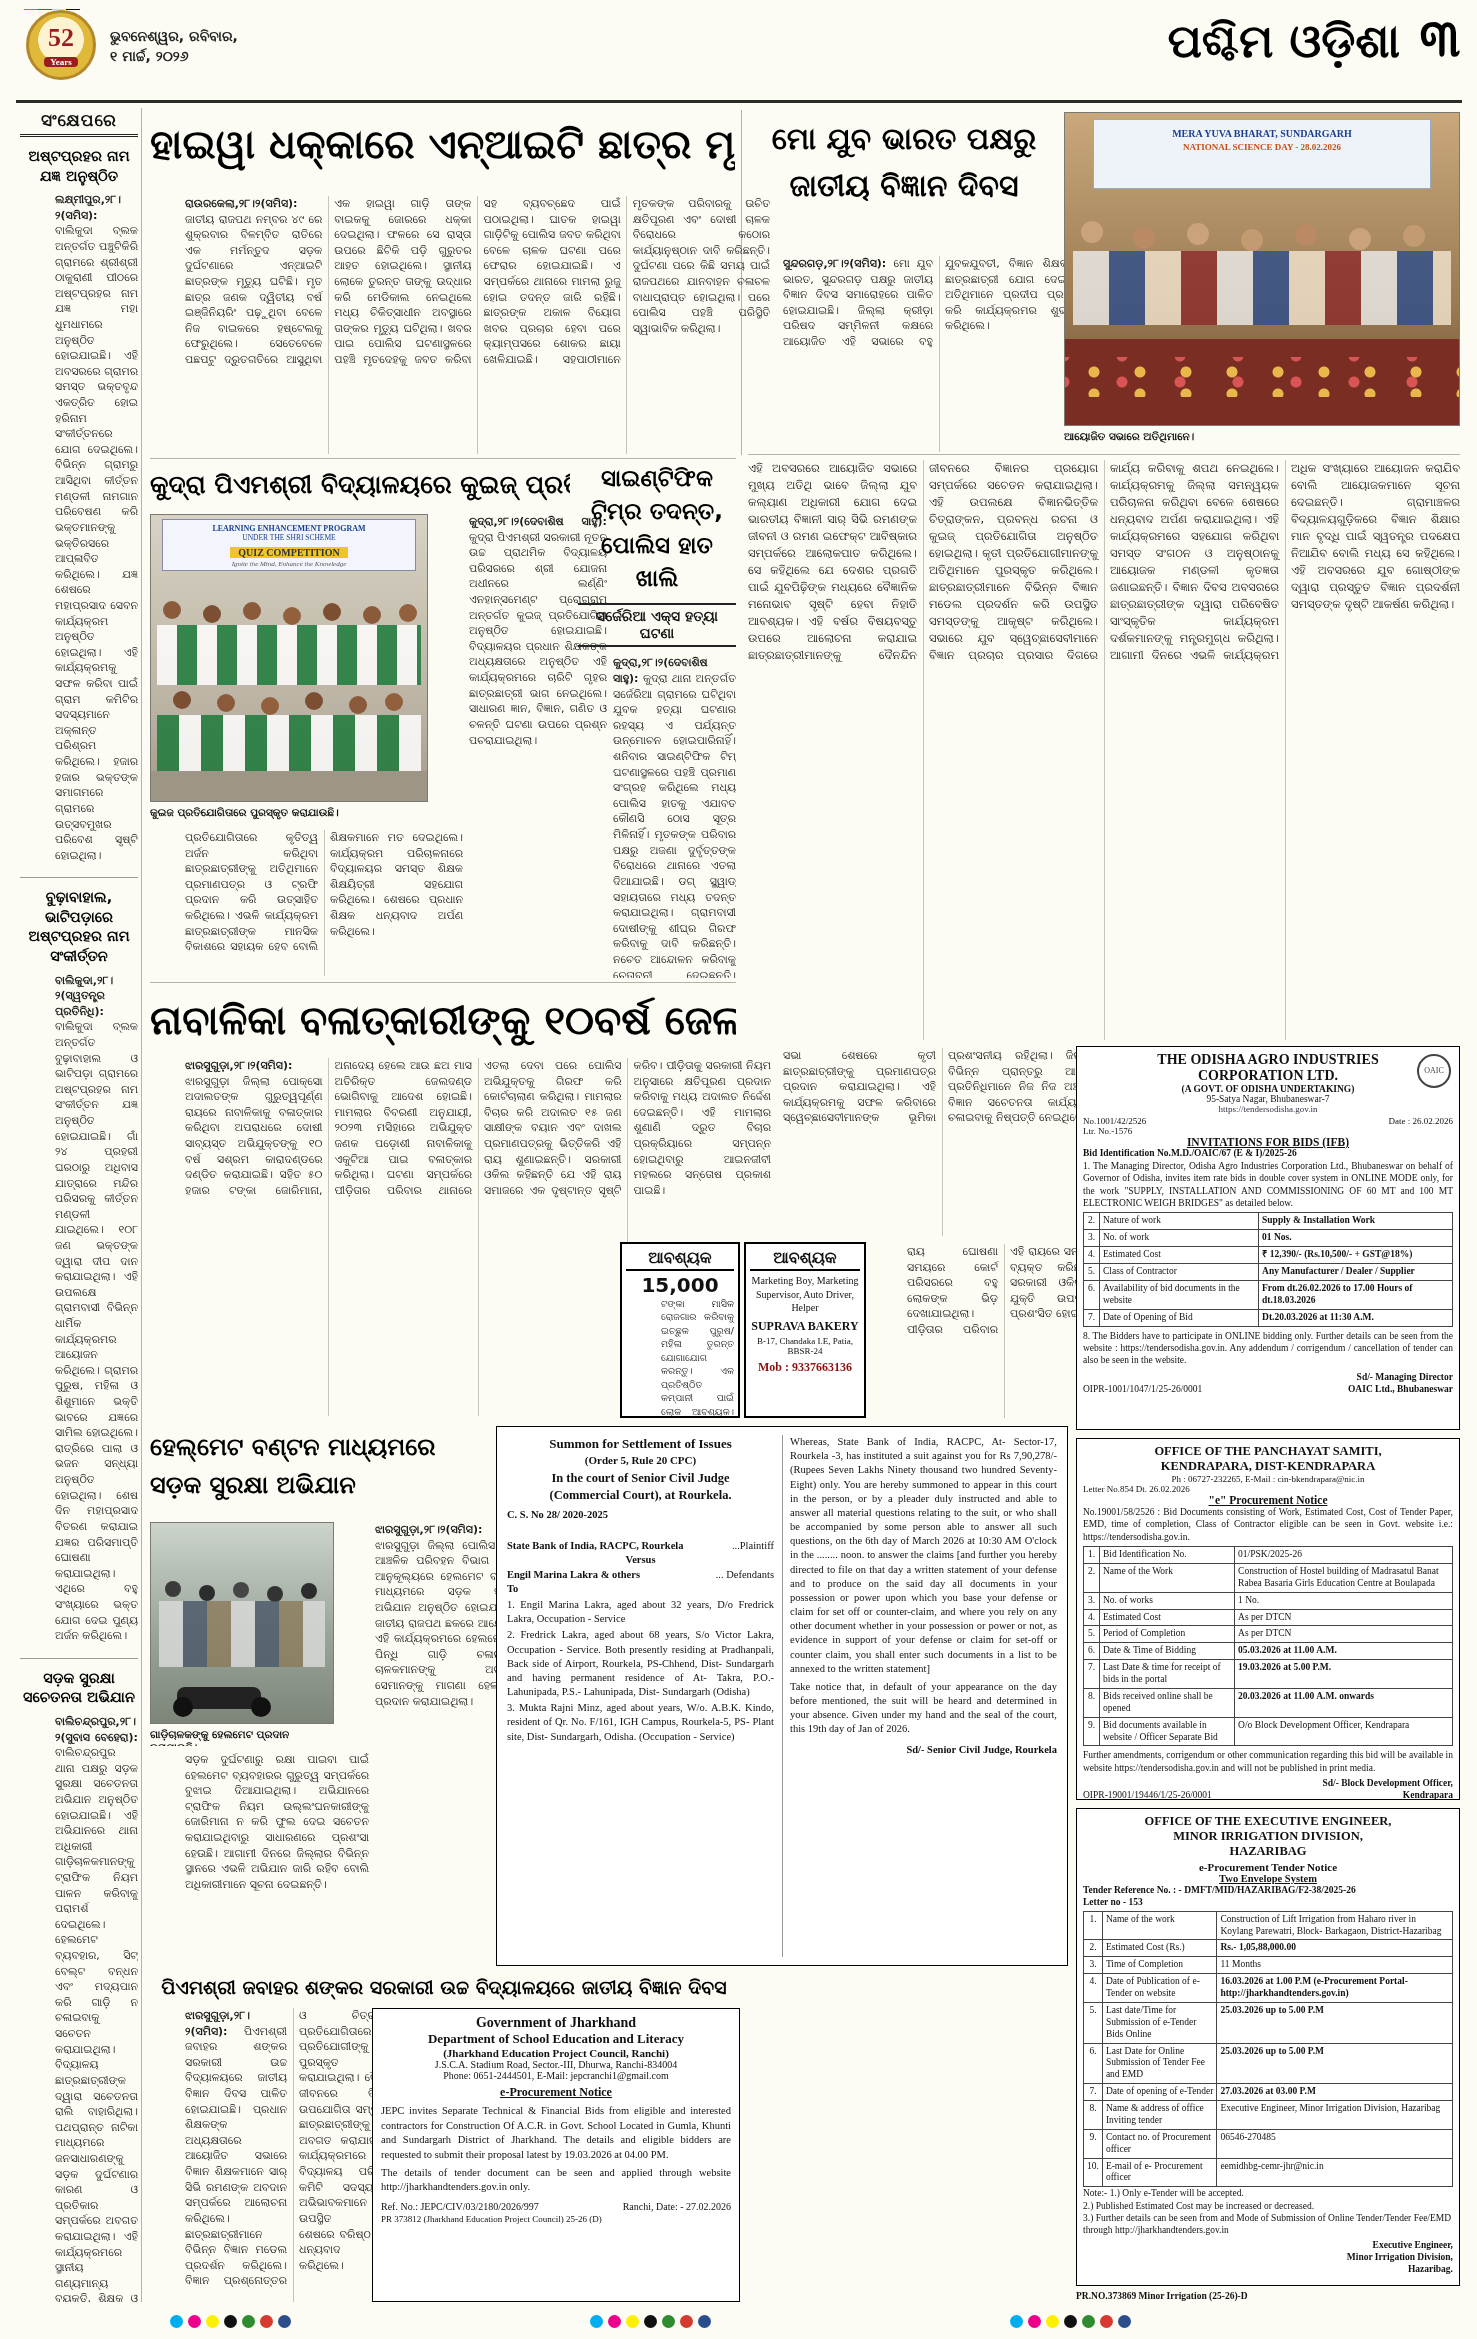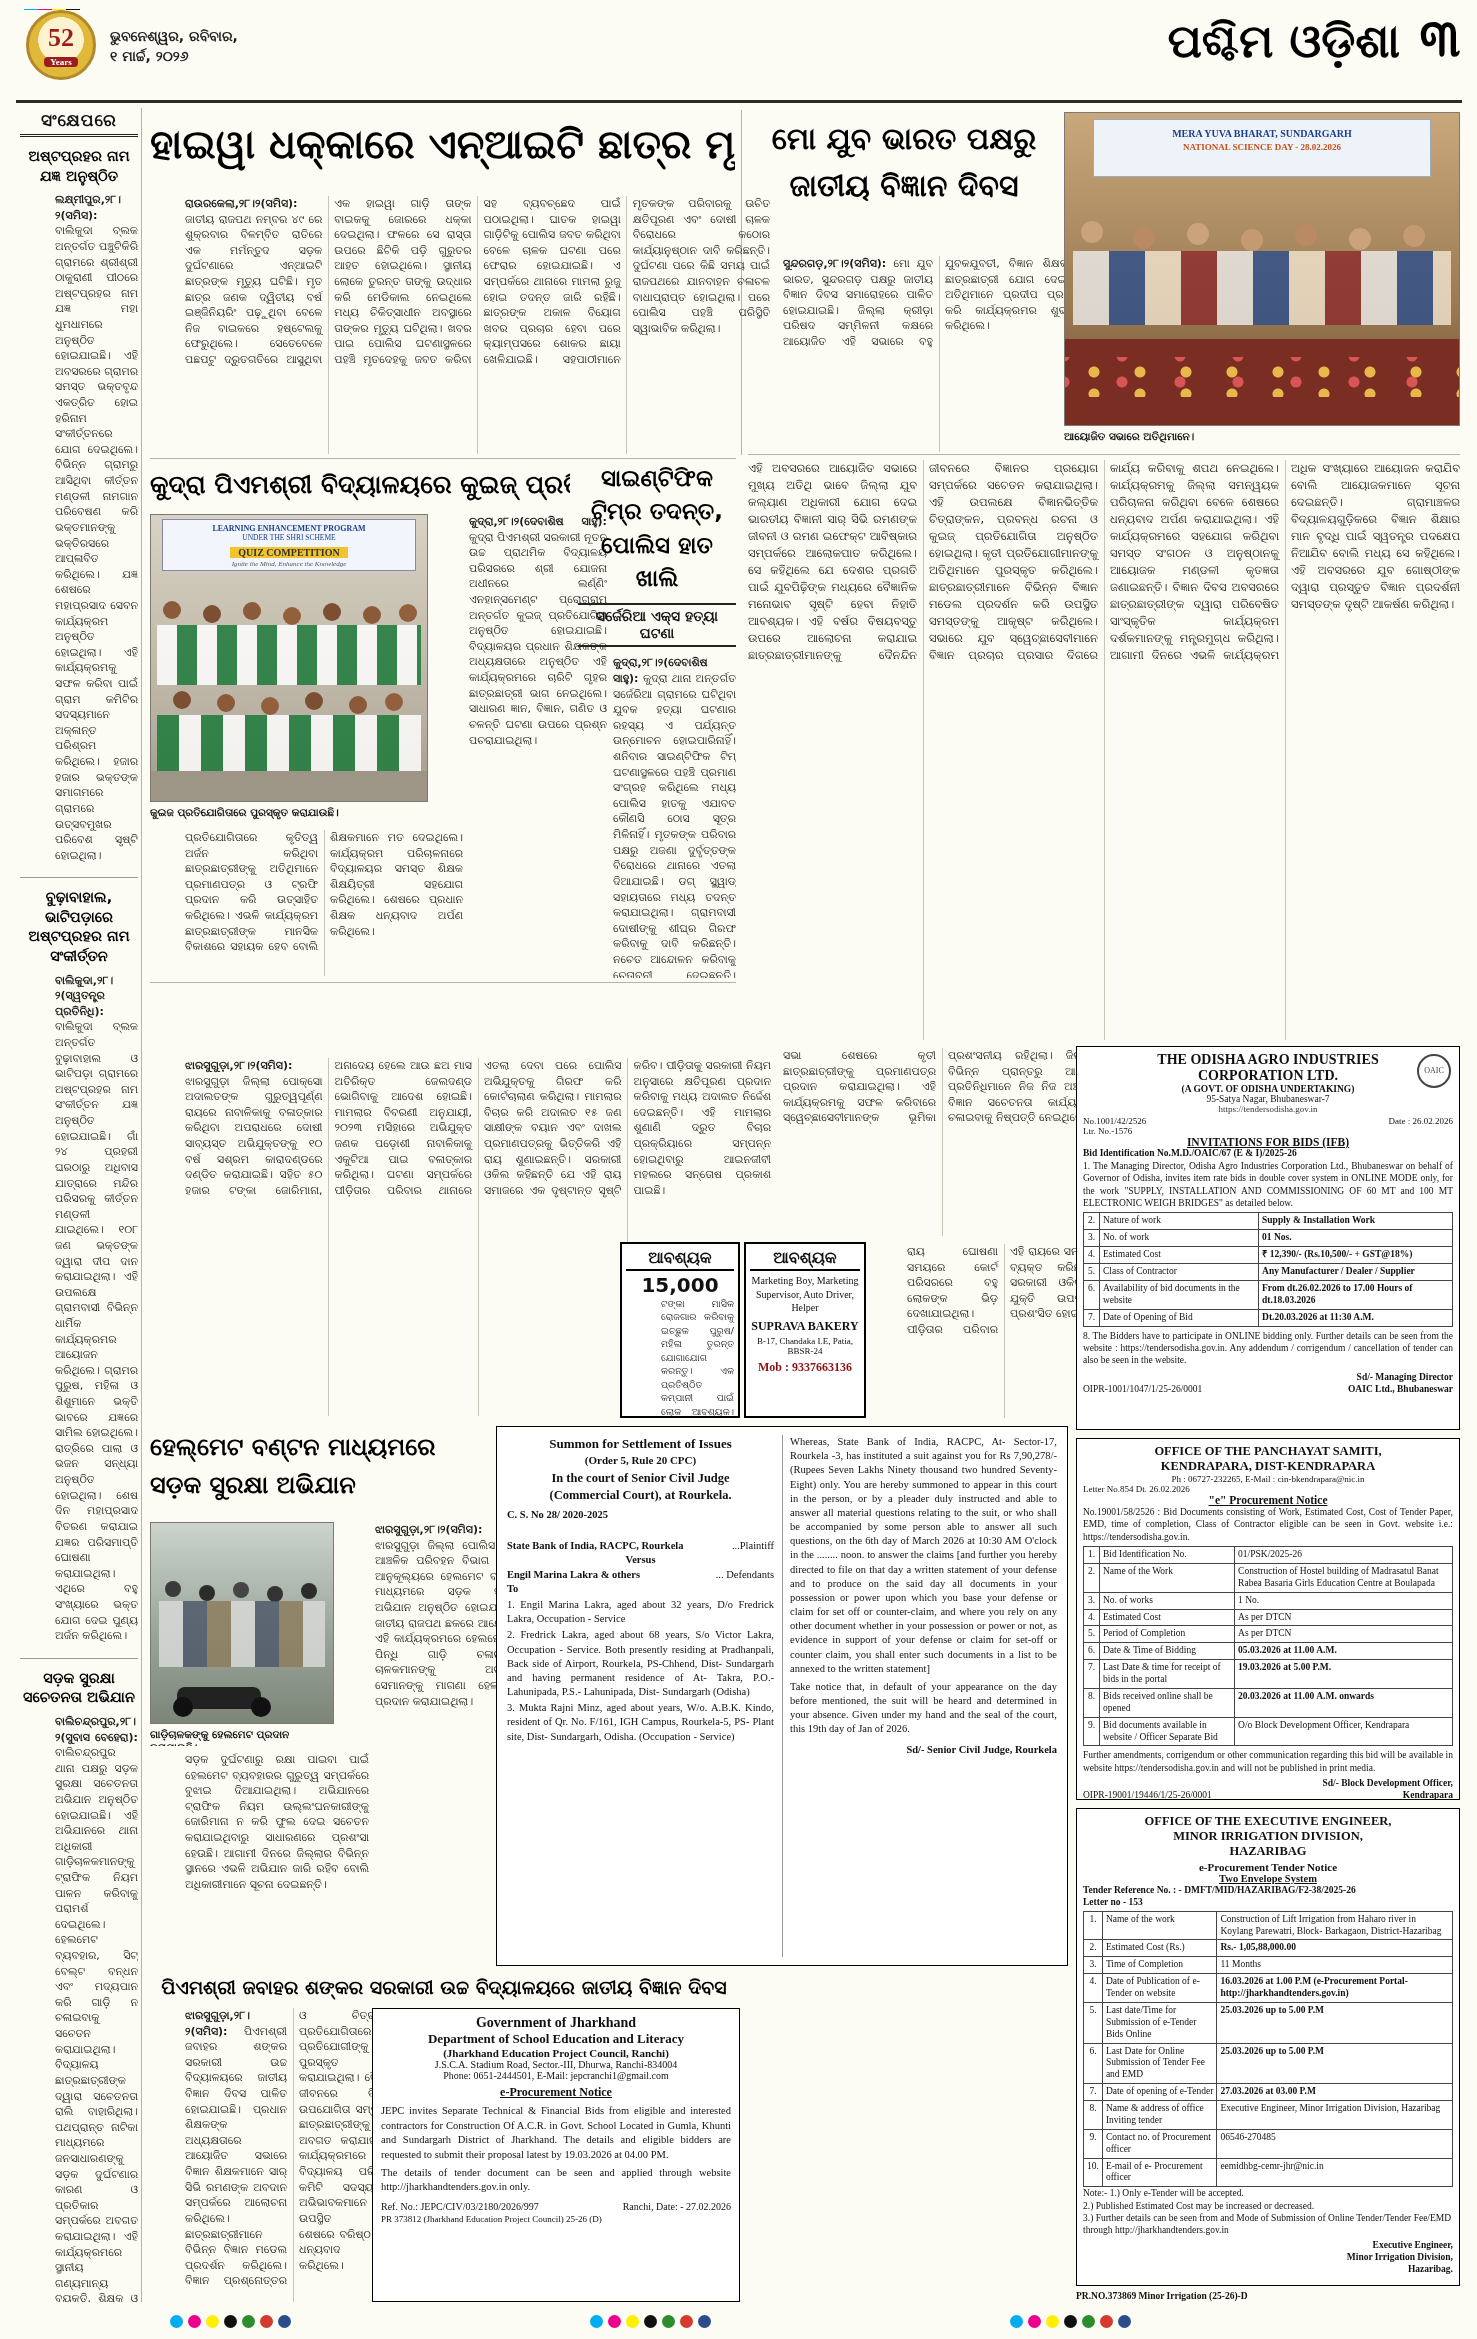--- a/index.html
+++ b/index.html
@@ -80,21 +80,21 @@
   <div class="abs odia bd cols4" style="left:150px;top:196px;width:585px;height:258px;">
     <b class="dl">ରାଉରକେଲା,୨୮।୨(ସମିସ):</b><span>ଜାତୀୟ ରାଜପଥ ନମ୍ବର ୪୯ ରେ ଶୁକ୍ରବାର ବିଳମ୍ବିତ ରାତିରେ ଏକ ମର୍ମନ୍ତୁଦ ସଡ଼କ ଦୁର୍ଘଟଣାରେ ଏନ୍‌ଆଇଟି ଛାତ୍ରଙ୍କ ମୃତ୍ୟୁ ଘଟିଛି। ମୃତ ଛାତ୍ର ଜଣକ ଦ୍ୱିତୀୟ ବର୍ଷ ଇଞ୍ଜିନିୟରିଂ ପଢ଼ୁଥିବା ବେଳେ ନିଜ ବାଇକରେ ହଷ୍ଟେଲକୁ ଫେରୁଥିଲେ। ସେତେବେଳେ ପଛପଟୁ ଦ୍ରୁତଗତିରେ ଆସୁଥିବା ଏକ ହାଇୱା ଗାଡ଼ି ତାଙ୍କ ବାଇକକୁ ଜୋରରେ ଧକ୍କା ଦେଇଥିଲା। ଫଳରେ ସେ ରାସ୍ତା ଉପରେ ଛିଟିକି ପଡ଼ି ଗୁରୁତର ଆହତ ହୋଇଥିଲେ। ସ୍ଥାନୀୟ ଲୋକେ ତୁରନ୍ତ ତାଙ୍କୁ ଉଦ୍ଧାର କରି ମେଡିକାଲ ନେଇଥିଲେ ମଧ୍ୟ ଚିକିତ୍ସାଧୀନ ଅବସ୍ଥାରେ ତାଙ୍କର ମୃତ୍ୟୁ ଘଟିଥିଲା। ଖବର ପାଇ ପୋଲିସ ଘଟଣାସ୍ଥଳରେ ପହଞ୍ଚି ମୃତଦେହକୁ ଜବତ କରିବା ସହ ବ୍ୟବଚ୍ଛେଦ ପାଇଁ ପଠାଇଥିଲା। ଘାତକ ହାଇୱା ଗାଡ଼ିଟିକୁ ପୋଲିସ ଜବତ କରିଥିବା ବେଳେ ଚାଳକ ଘଟଣା ପରେ ଫେରାର ହୋଇଯାଇଛି। ଏ ସମ୍ପର୍କରେ ଥାନାରେ ମାମଲା ରୁଜୁ ହୋଇ ତଦନ୍ତ ଜାରି ରହିଛି। ଛାତ୍ରଙ୍କ ଅକାଳ ବିୟୋଗ ଖବର ପ୍ରଚାର ହେବା ପରେ କ୍ୟାମ୍ପସରେ ଶୋକର ଛାୟା ଖେଳିଯାଇଛି। ସହପାଠୀମାନେ ମୃତକଙ୍କ ପରିବାରକୁ ଉଚିତ କ୍ଷତିପୂରଣ ଏବଂ ଦୋଷୀ ଚାଳକ ବିରୋଧରେ କଠୋର କାର୍ଯ୍ୟାନୁଷ୍ଠାନ ଦାବି କରିଛନ୍ତି। ଦୁର୍ଘଟଣା ପରେ କିଛି ସମୟ ପାଇଁ ରାଜପଥରେ ଯାନବାହନ ଚଳାଚଳ ବାଧାପ୍ରାପ୍ତ ହୋଇଥିଲା। ପରେ ପୋଲିସ ପହଞ୍ଚି ପରିସ୍ଥିତି ସ୍ୱାଭାବିକ କରିଥିଲା।</span>
   </div>
   <div class="rule-thin" style="left:150px;top:458px;width:586px;height:1px"></div>
 
   <div class="abs odia hx ctr" style="left:748px;top:116px;width:312px;height:132px;font-size:30px;line-height:1.55;">
     <div>ମୋ ଯୁବ ଭାରତ ପକ୍ଷରୁ</div>
     <div>ଜାତୀୟ ବିଜ୍ଞାନ ଦିବସ</div>
   </div>
   <div class="photo" style="left:1064px;top:112px;width:396px;height:314px;background:linear-gradient(#c9a87c,#9a7a52 62%,#6e4f33);">
-    <div style="position:absolute;top:6px;left:7%;width:86%;height:58px;background:#eef3fa;border:1px solid #9ab;text-align:center;padding-top:8px">
+    <div style="position:absolute;top:6px;left:7%;width:86%;height:70px;background:#eef3fa;border:1px solid #9ab;text-align:center;padding-top:8px">
       <div style="font-size:10px;font-weight:bold;color:#1b3f8f">MERA YUVA BHARAT, SUNDARGARH</div>
       <div style="font-size:9px;font-weight:bold;color:#c2521a;margin-top:3px">NATIONAL SCIENCE DAY - 28.02.2026</div>
     </div>
     <div style="position:absolute;top:108px;left:16px;width:22px;height:22px;border-radius:50%;background:#caa27c;box-shadow:52px 6px 0 #b98a63,106px 2px 0 #caa27c,160px 8px 0 #c49a70,214px 3px 0 #b98a63,268px 7px 0 #caa27c,322px 4px 0 #c49a70"></div>
     <div style="position:absolute;top:138px;left:8px;right:8px;height:74px;background:repeating-linear-gradient(90deg,#ededed 0 36px,#2b4d8c 36px 72px,#f3e6d0 72px 108px,#8c2b2b 108px 144px);opacity:.8"></div>
     <div style="position:absolute;bottom:0;left:0;right:0;height:86px;background:#7a2d22"></div>
     <div style="position:absolute;bottom:28px;left:0;right:0;height:40px;background-image:radial-gradient(circle,#e8b84b 0 5px,transparent 6px),radial-gradient(circle,#d95555 0 5px,transparent 6px);background-size:46px 22px,58px 26px;background-position:6px 4px,28px 12px"></div>
   </div>
   <div class="abs odia cap" style="left:1064px;top:430px;width:396px;height:18px;">ଆୟୋଜିତ ସଭାରେ ଅତିଥିମାନେ।</div>
 
@@ -133,20 +133,21 @@
 
   <div class="abs odia" style="left:578px;top:462px;width:158px;height:516px;">
     <div class="hx ctr" style="font-size:23px;line-height:1.45">ସାଇଣ୍ଟିଫିକ ଟିମ୍ର ତଦନ୍ତ, ପୋଲିସ ହାତ ଖାଲି</div>
     <div class="ctr" style="font-size:14px;font-weight:bold;border-top:2px solid #222;border-bottom:2px solid #222;margin:8px 0;padding:3px 0">ସର୍ଜେରିଆ ଏକ୍ସ ହତ୍ୟା ଘଟଣା</div>
     <div class="bd">
       <b class="dl">କୁଦ୍ରା,୨୮।୨(ଦେବାଶିଷ ସାହୁ):</b><span>କୁଦ୍ରା ଥାନା ଅନ୍ତର୍ଗତ ସର୍ଜେରିଆ ଗ୍ରାମରେ ଘଟିଥିବା ଯୁବକ ହତ୍ୟା ଘଟଣାର ରହସ୍ୟ ଏ ପର୍ଯ୍ୟନ୍ତ ଉନ୍ମୋଚନ ହୋଇପାରିନାହିଁ। ଶନିବାର ସାଇଣ୍ଟିଫିକ ଟିମ୍ ଘଟଣାସ୍ଥଳରେ ପହଞ୍ଚି ପ୍ରମାଣ ସଂଗ୍ରହ କରିଥିଲେ ମଧ୍ୟ ପୋଲିସ ହାତକୁ ଏଯାବତ କୌଣସି ଠୋସ ସୂତ୍ର ମିଳିନାହିଁ। ମୃତକଙ୍କ ପରିବାର ପକ୍ଷରୁ ଅଜଣା ଦୁର୍ବୃତ୍ତଙ୍କ ବିରୋଧରେ ଥାନାରେ ଏତଲା ଦିଆଯାଇଛି। ଡଗ୍ ସ୍କ୍ୱାଡ୍ ସହାୟତାରେ ମଧ୍ୟ ତଦନ୍ତ କରାଯାଇଥିଲା। ଗ୍ରାମବାସୀ ଦୋଷୀଙ୍କୁ ଶୀଘ୍ର ଗିରଫ କରିବାକୁ ଦାବି କରିଛନ୍ତି। ନଚେତ ଆନ୍ଦୋଳନ କରିବାକୁ ଚେତାବନୀ ଦେଇଛନ୍ତି। ପୋଲିସ କହିଛି ଯେ ସନ୍ଦିଗ୍ଧମାନଙ୍କୁ ଅଟକ ରଖି ପଚରାଉଚରା କରାଯାଉଛି ଏବଂ ଖୁବ୍ ଶୀଘ୍ର ଘଟଣାର ପର୍ଦ୍ଦାଫାଶ କରାଯିବ।</span>
     </div>
   </div>
   <div class="rule-thin" style="left:150px;top:982px;width:586px;height:1px"></div>
 
+  <div class="abs odia hx ctr" style="left:150px;top:990px;width:586px;height:62px;font-size:40px;line-height:1.5;white-space:nowrap;">ନାବାଳିକା ବଳାତ୍କାରୀଙ୍କୁ ୧୦ବର୍ଷ ଜେଲ</div>
   <div class="abs odia bd cols4" style="left:150px;top:1058px;width:586px;height:358px;">
     <b class="dl">ଝାରସୁଗୁଡ଼ା,୨୮।୨(ସମିସ):</b><span>ଝାରସୁଗୁଡ଼ା ଜିଲ୍ଲା ପୋକ୍ସୋ ଅଦାଲତଙ୍କ ଗୁରୁତ୍ୱପୂର୍ଣ୍ଣ ରାୟରେ ନାବାଳିକାକୁ ବଳାତ୍କାର କରିଥିବା ଅପରାଧରେ ଦୋ‌ଷୀ ସାବ୍ୟସ୍ତ ଅଭିଯୁକ୍ତଙ୍କୁ ୧୦ ବର୍ଷ ସଶ୍ରମ କାରାଦଣ୍ଡରେ ଦଣ୍ଡିତ କରାଯାଇଛି। ସହିତ ୫୦ ହଜାର ଟଙ୍କା ଜୋରିମାନା, ଅନାଦେୟ ହେଲେ ଆଉ ଛଅ ମାସ ଅତିରିକ୍ତ ଜେଲଦଣ୍ଡ ଭୋଗିବାକୁ ଆଦେଶ ହୋଇଛି। ମାମଲାର ବିବରଣୀ ଅନୁଯାୟୀ, ୨୦୨୩ ମସିହାରେ ଅଭିଯୁକ୍ତ ଜଣକ ପଡ଼ୋଶୀ ନାବାଳିକାକୁ ଏକୁଟିଆ ପାଇ ବଳାତ୍କାର କରିଥିଲା। ଘଟଣା ସମ୍ପର୍କରେ ପୀଡ଼ିତାର ପରିବାର ଥାନାରେ ଏତଲା ଦେବା ପରେ ପୋଲିସ ଅଭିଯୁକ୍ତକୁ ଗିରଫ କରି କୋର୍ଟଚାଲାଣ କରିଥିଲା। ମାମଲାର ବିଚାର କରି ଅଦାଲତ ୧୫ ଜଣ ସାକ୍ଷୀଙ୍କ ବୟାନ ଏବଂ ଦାଖଲ ପ୍ରମାଣପତ୍ରକୁ ଭିତ୍ତିକରି ଏହି ରାୟ ଶୁଣାଇଛନ୍ତି। ସରକାରୀ ଓକିଲ କହିଛନ୍ତି ଯେ ଏହି ରାୟ ସମାଜରେ ଏକ ଦୃଷ୍ଟାନ୍ତ ସୃଷ୍ଟି କରିବ। ପୀଡ଼ିତାକୁ ସରକାରୀ ନିୟମ ଅନୁସାରେ କ୍ଷତିପୂରଣ ପ୍ରଦାନ କରିବାକୁ ମଧ୍ୟ ଅଦାଲତ ନିର୍ଦ୍ଦେଶ ଦେଇଛନ୍ତି। ଏହି ମାମଲାର ଶୁଣାଣି ଦ୍ରୁତ ବିଚାର ପ୍ରକ୍ରିୟାରେ ସମ୍ପନ୍ନ ହୋଇଥିବାରୁ ଆଇନଜୀବୀ ମହଲରେ ସନ୍ତୋଷ ପ୍ରକାଶ ପାଇଛି।</span>
   </div>
   <div class="abs odia bd cols2" style="left:872px;top:1244px;width:194px;height:174px;">
     <span>ରାୟ ଘୋଷଣା ସମୟରେ କୋର୍ଟ ପରିସରରେ ବହୁ ଲୋକଙ୍କ ଭିଡ଼ ଦେଖାଯାଇଥିଲା। ପୀଡ଼ିତାର ପରିବାର ଏହି ରାୟରେ ସନ୍ତୋଷ ବ୍ୟକ୍ତ କରିଛନ୍ତି। ସରକାରୀ ଓକିଲଙ୍କ ଯୁକ୍ତି ଉପସ୍ଥାପନା ପ୍ରଶଂସିତ ହୋଇଛି।</span>
   </div>
 
   <div class="adbox odia" style="left:620px;top:1242px;width:120px;height:176px;padding:4px;">
     <div class="ctr" style="font-size:16px;font-weight:bold;border-bottom:2px solid #000;padding-bottom:2px">ଆବଶ୍ୟକ</div>
     <div class="ctr" style="font-size:20px;font-weight:bold;margin-top:2px">15,000</div>

